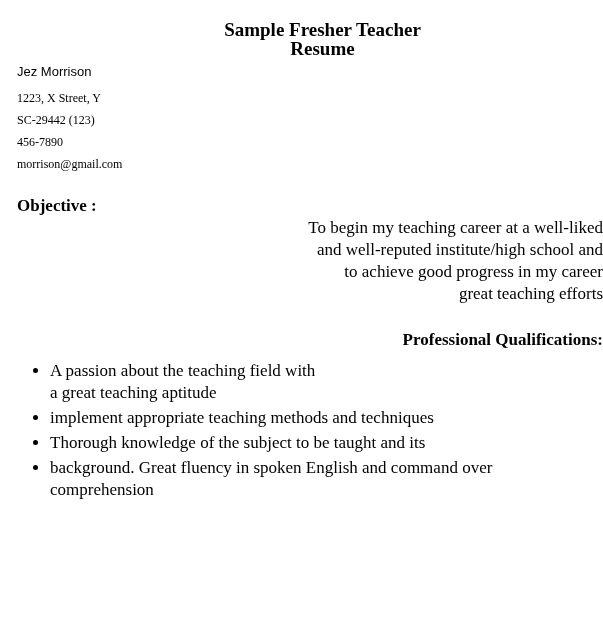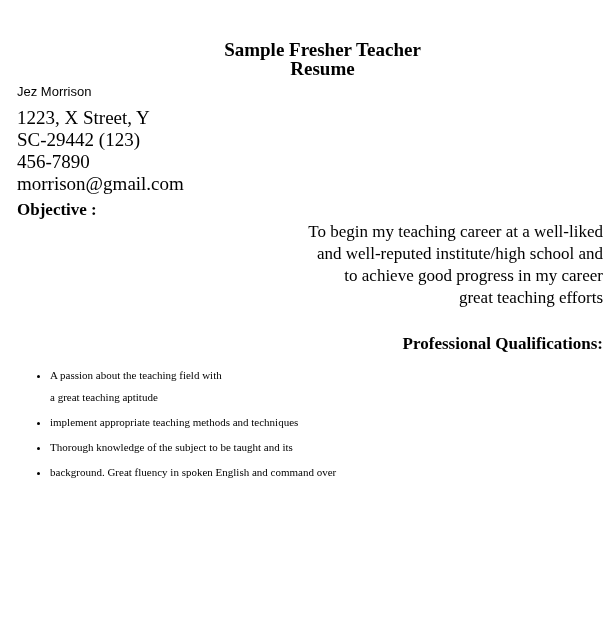--- a/index.html
+++ b/index.html
@@ -12,69 +12,69 @@
     height: 621px;
     overflow: hidden;
     color: #000000;
     font-family: "Liberation Serif", "DejaVu Serif", serif;
   }
   .page {
     width: 603px;
     height: 476px;
     background: #ffffff;
     box-sizing: border-box;
-    padding-top: 40px;
+    padding-top: 20px;
   }
   .doc-title {
     margin-left: 42px;
     width: 561px;
     text-align: center;
     font-weight: bold;
     font-size: 19px;
     line-height: 19px;
     font-family: "Liberation Serif", "DejaVu Serif", serif;
   }
   .contact-name {
     margin-top: 6px;
     margin-left: 17px;
     font-family: "Liberation Sans", "DejaVu Sans", sans-serif;
     font-size: 13px;
     line-height: 15px;
   }
   .address-block {
     margin-top: 8px;
     margin-left: 17px;
-    font-size: 19px;
+    font-size: 12px;
     line-height: 22px;
   }
   .section-heading {
     margin-left: 17px;
     font-weight: bold;
     font-size: 17px;
     line-height: 22px;
   }
   .objective-heading {
-    margin-top: 4px;
+    margin-top: 20px;
     font-family: Liberation Serif, serif;
   }
   .objective-body {
     margin-left: 17px;
     font-size: 17px;
     line-height: 22px;
     text-align: right;
   }
   .qualifications-heading {
     margin-top: 24px;
     text-align: right;
   }
   .qual-list {
     margin: 9px 8px 0 0;
     padding-left: 50px;
     list-style: disc;
-    font-size: 11px;
+    font-size: 17px;
     line-height: 22px;
   }
   .qual-list li {
     margin-bottom: 3px;
   }
   .line {
     white-space: nowrap;
   }
 </style>
 </head>
@@ -113,16 +113,17 @@
       <div class="line">a great teaching aptitude</div>
     </li>
     <li>
       <div class="line">implement appropriate teaching methods and techniques</div>
     </li>
     <li>
       <div class="line">Thorough knowledge of the subject to be taught and its</div>
     </li>
     <li>
       <div class="line">background. Great fluency in spoken English and command over</div>
+      <div class="line">comprehension</div>
     </li>
   </ul>
 
 </div>
 
 </body></html>

